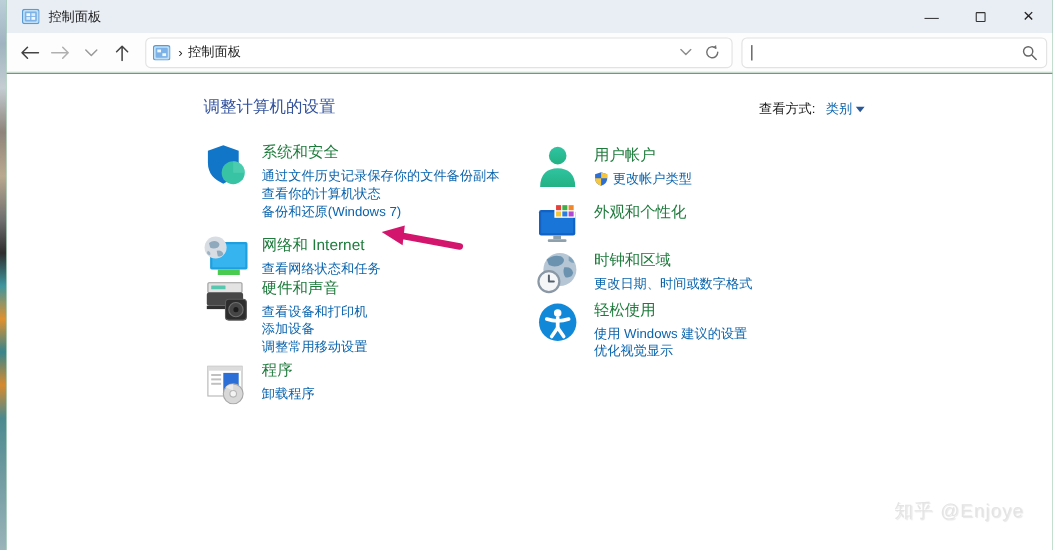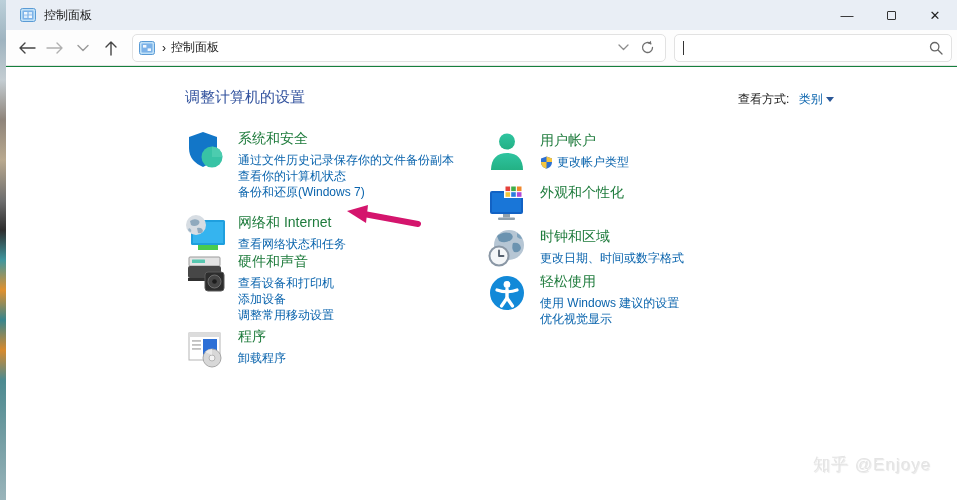--- a/index.html
+++ b/index.html
@@ -28,21 +28,21 @@
   .addr-crumb-sep { margin-left:7px; }
   .addr-spacer { flex:1; }
   .addr-btn { width:24px; height:24px; display:flex; align-items:center; justify-content:center; }
   .searchbox { margin-left:8px; width:278px; height:28px; border:1px solid #e2e2e2; border-radius:5px; background:#fff; display:flex; align-items:center; padding:0 8px; }
   .caret { width:1px; height:14px; background:#333; }
   .search-spacer { flex:1; }
 
   
   .content { position:absolute; left:0; top:67px; right:0; bottom:0; background:#fff; }
   .page-heading { position:absolute; left:179px; top:21px; font-size:15px; color:#33539e;font-family:Liberation Mono, monospace; }
-  .view-by { position:absolute; left:684px; top:24px; font-size:12px; color:#1b1b1b;margin-left:48px; }
+  .view-by { position:absolute; left:684px; top:24px; font-size:12px; color:#1b1b1b; }
   .view-by .vb-value { color:#0a64ad; margin-left:6px; }
   .vb-tri { display:inline-block; margin-left:3px; width:0; height:0; border-left:4px solid transparent; border-right:4px solid transparent; border-top:5px solid #2b5797; vertical-align:middle; }
 
   .cat { position:absolute; display:flex; }
   .cat-icon { width:42px; height:40px; flex:0 0 42px; }
   .cat-text { margin-left:11px; display:flex; flex-direction:column; }
   .cat-title { font-size:14px; color:#1e7b3c; text-decoration:none; margin-bottom:4px; cursor:pointer; }
   .cat-link { font-size:12px; color:#0a64ad; text-decoration:none; line-height:16px; cursor:pointer; display:flex; align-items:center; }
   .uac-shield { width:13px; height:13px; margin-right:4px; }
 

